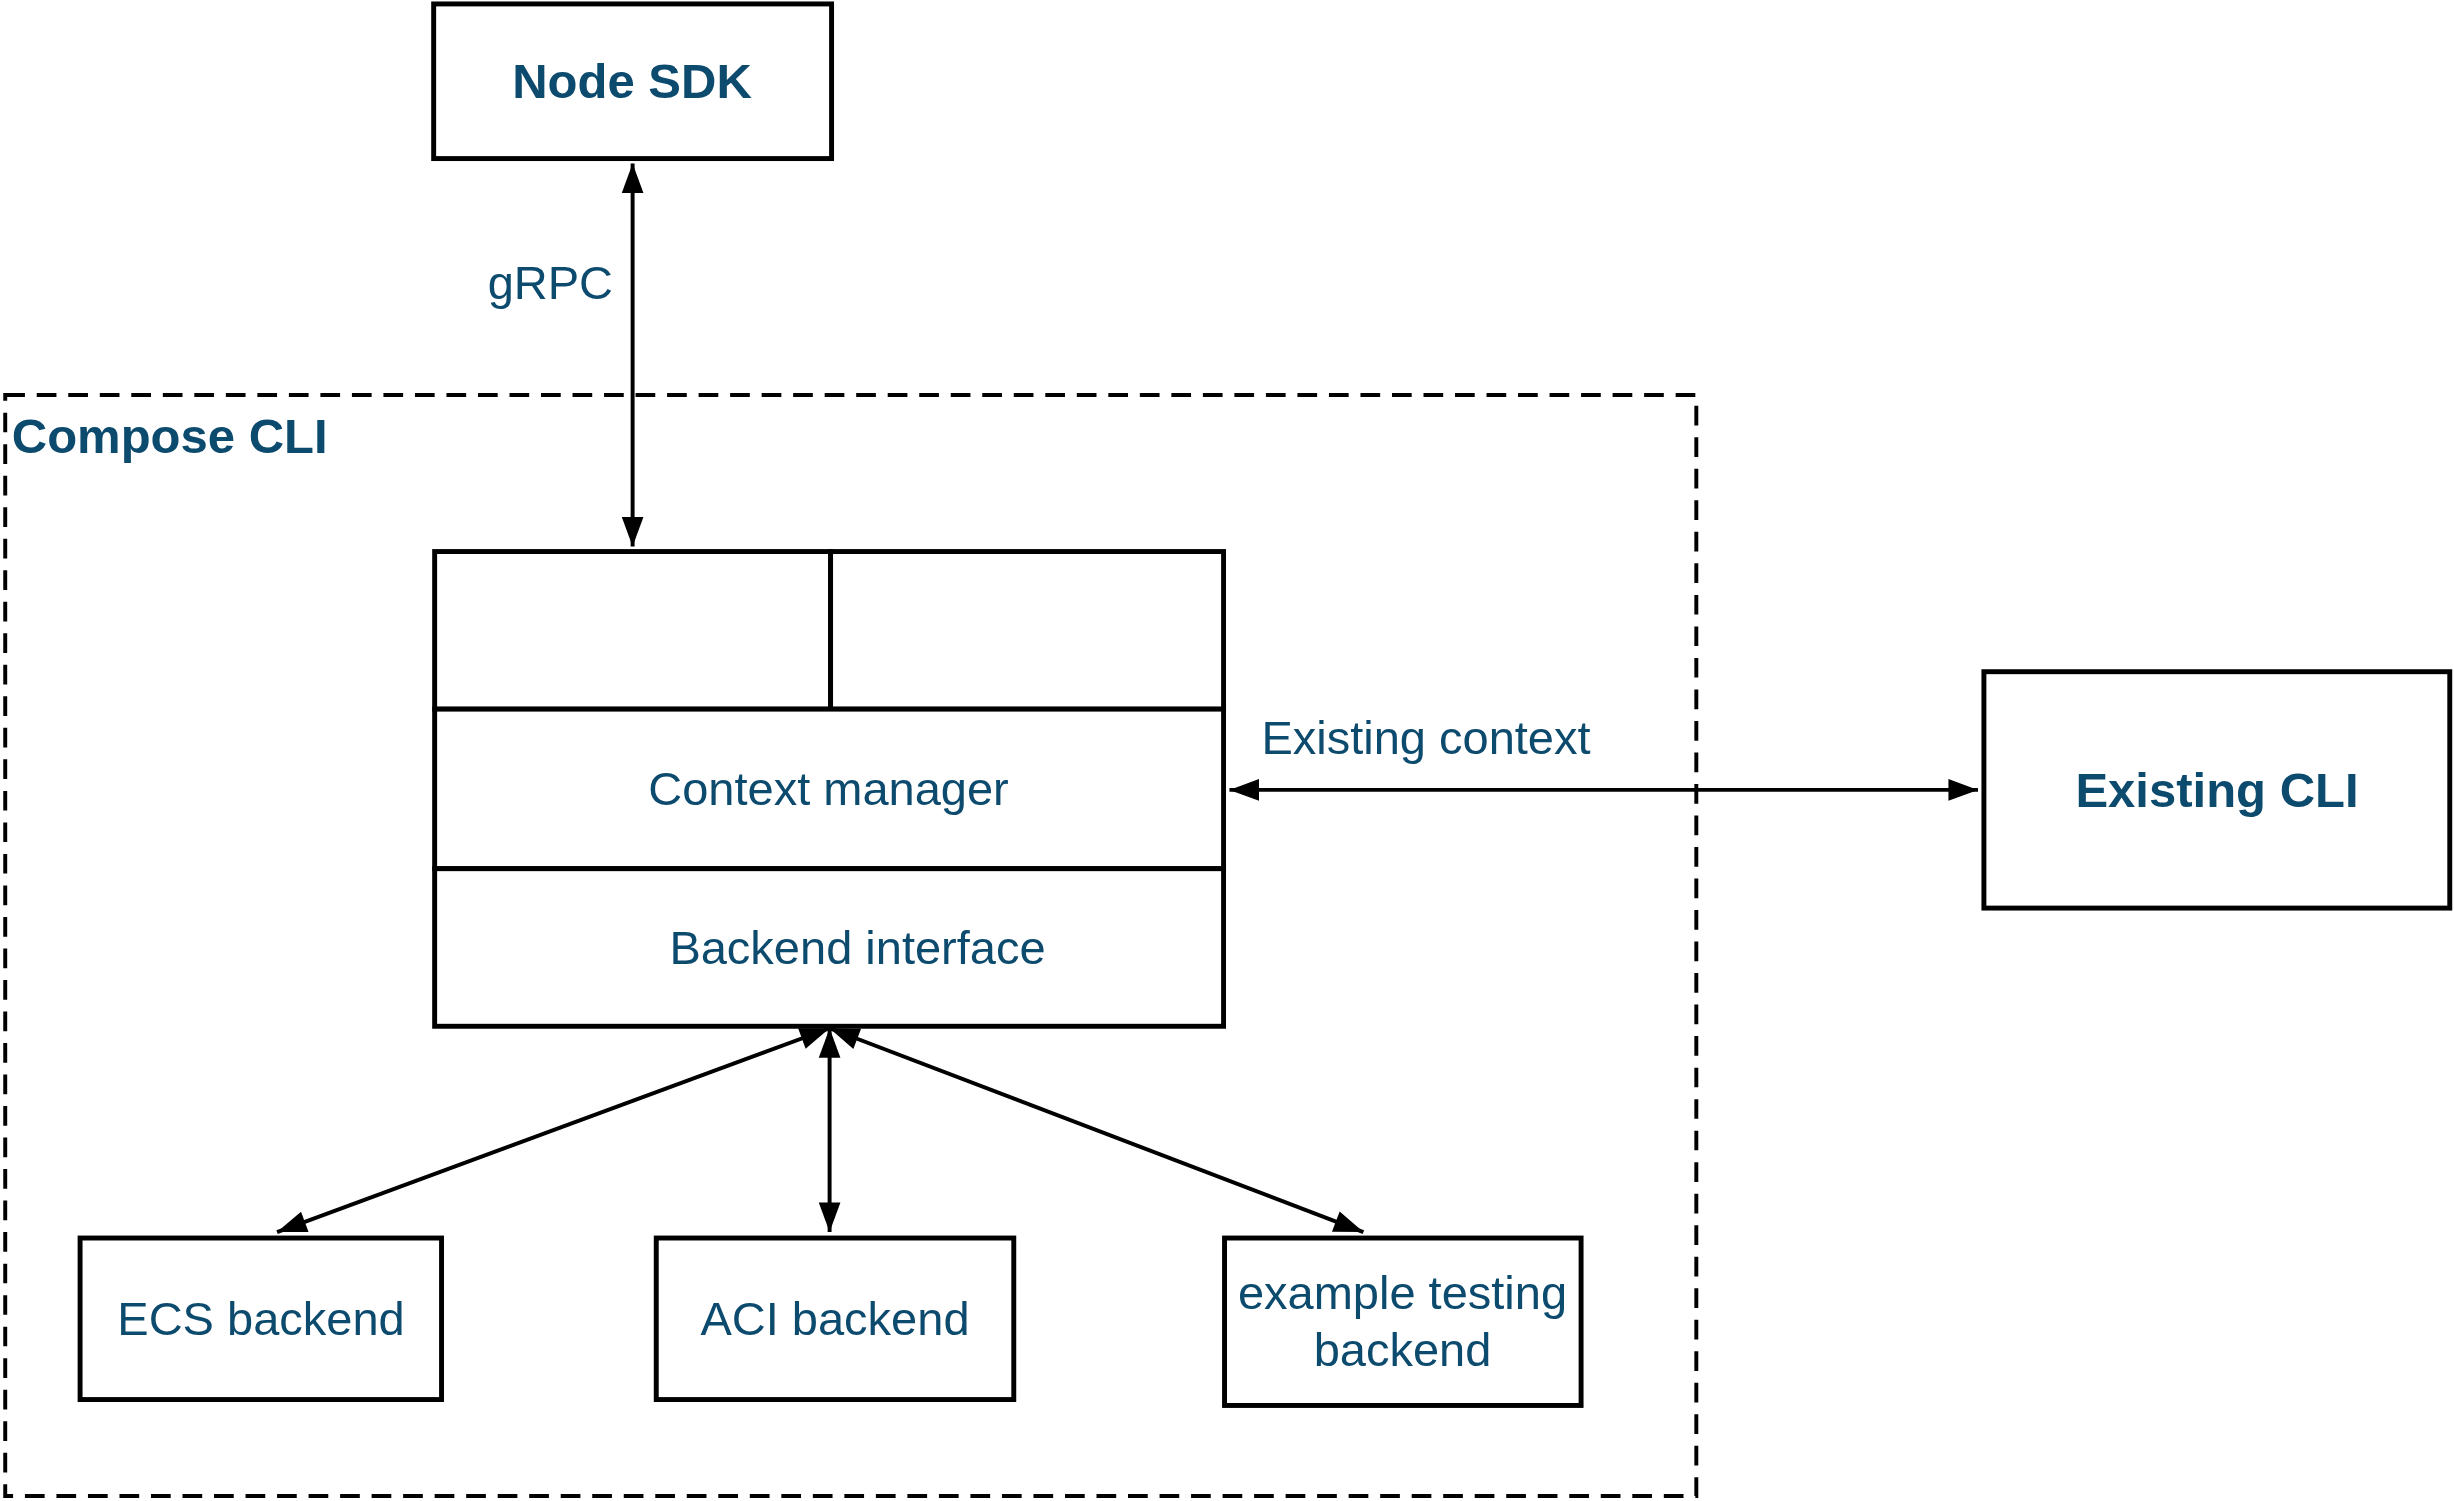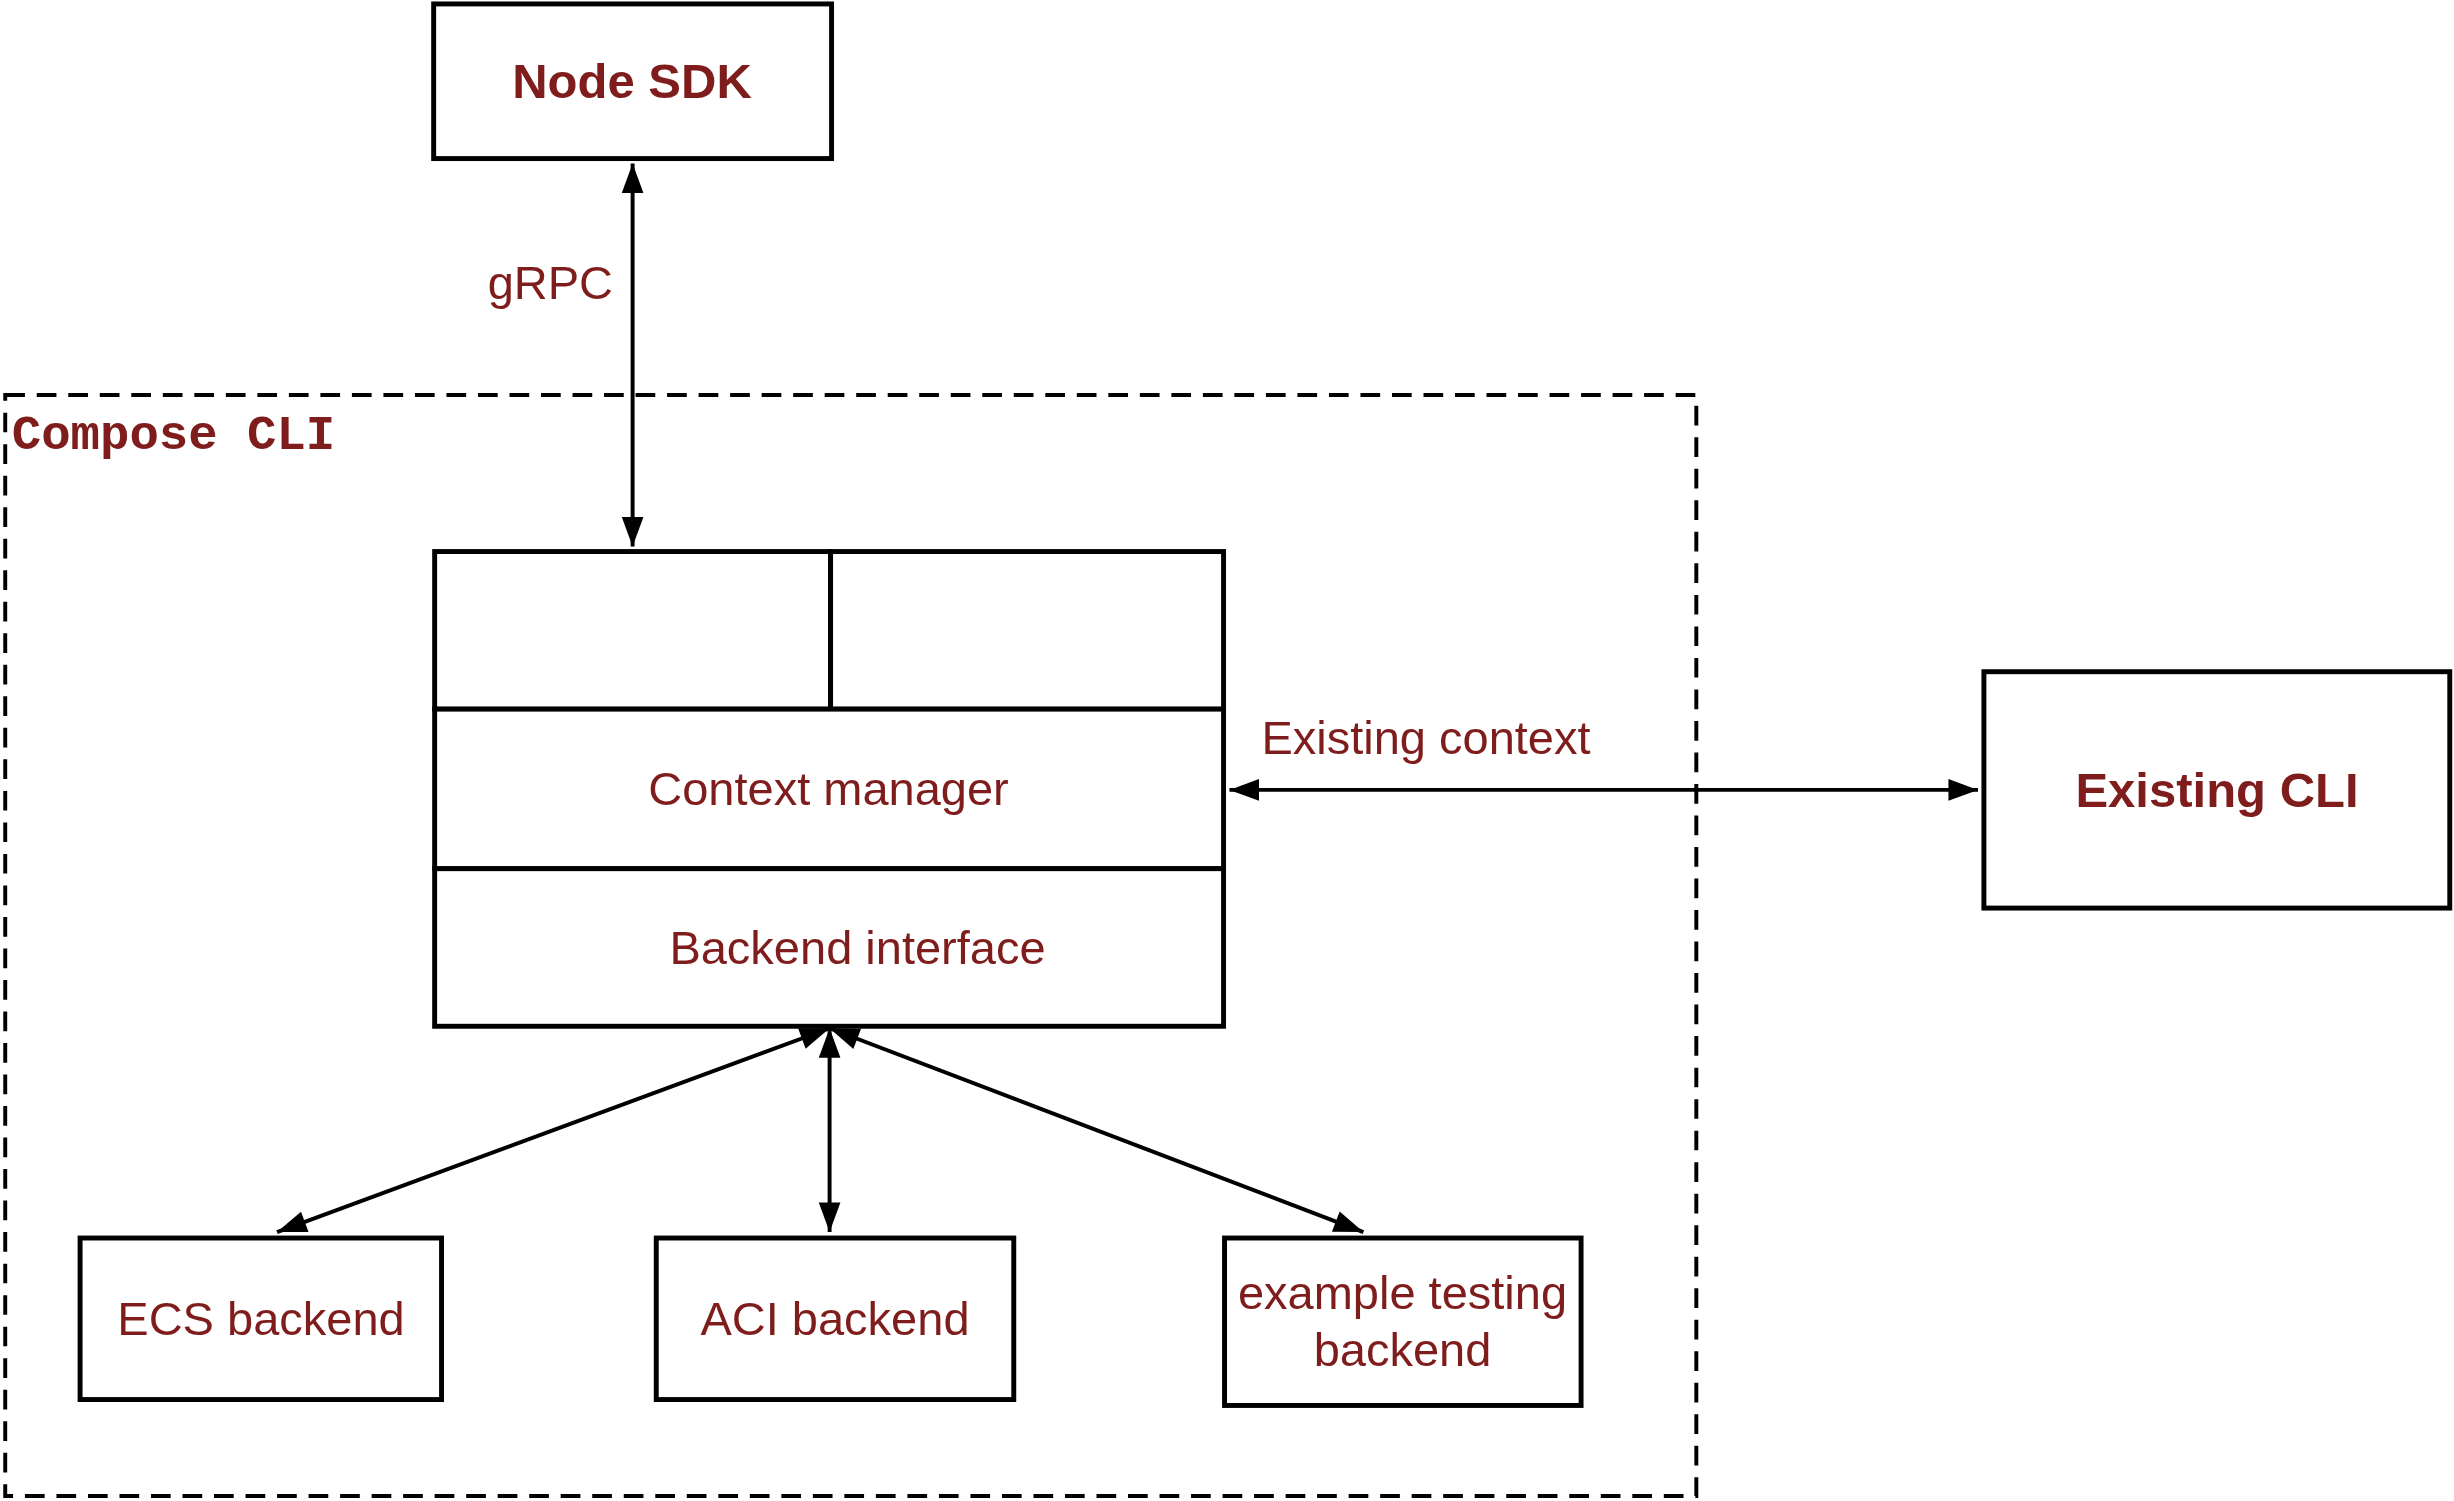--- a/index.html
+++ b/index.html
@@ -40,31 +40,30 @@
     fill: none;
   }
   .lbl {
     position: absolute;
     display: flex;
     align-items: center;
     justify-content: center;
     text-align: center;
     font-size: 47px;
     line-height: 1.2;
-    color: #7f1d1d;
+    color: #0c4a6e;
     white-space: normal;
   }
   .lbl.bold {
     font-weight: 700;
     font-size: 49px;
   }
   .lbl.left-align {
     justify-content: flex-start;
     text-align: left;
-    font-family: Liberation Mono, monospace;
   }
   .lbl.right-align {
     justify-content: flex-end;
     text-align: right;
   }
 </style>
 </head>
 <body>
 
 <div id="canvas">

